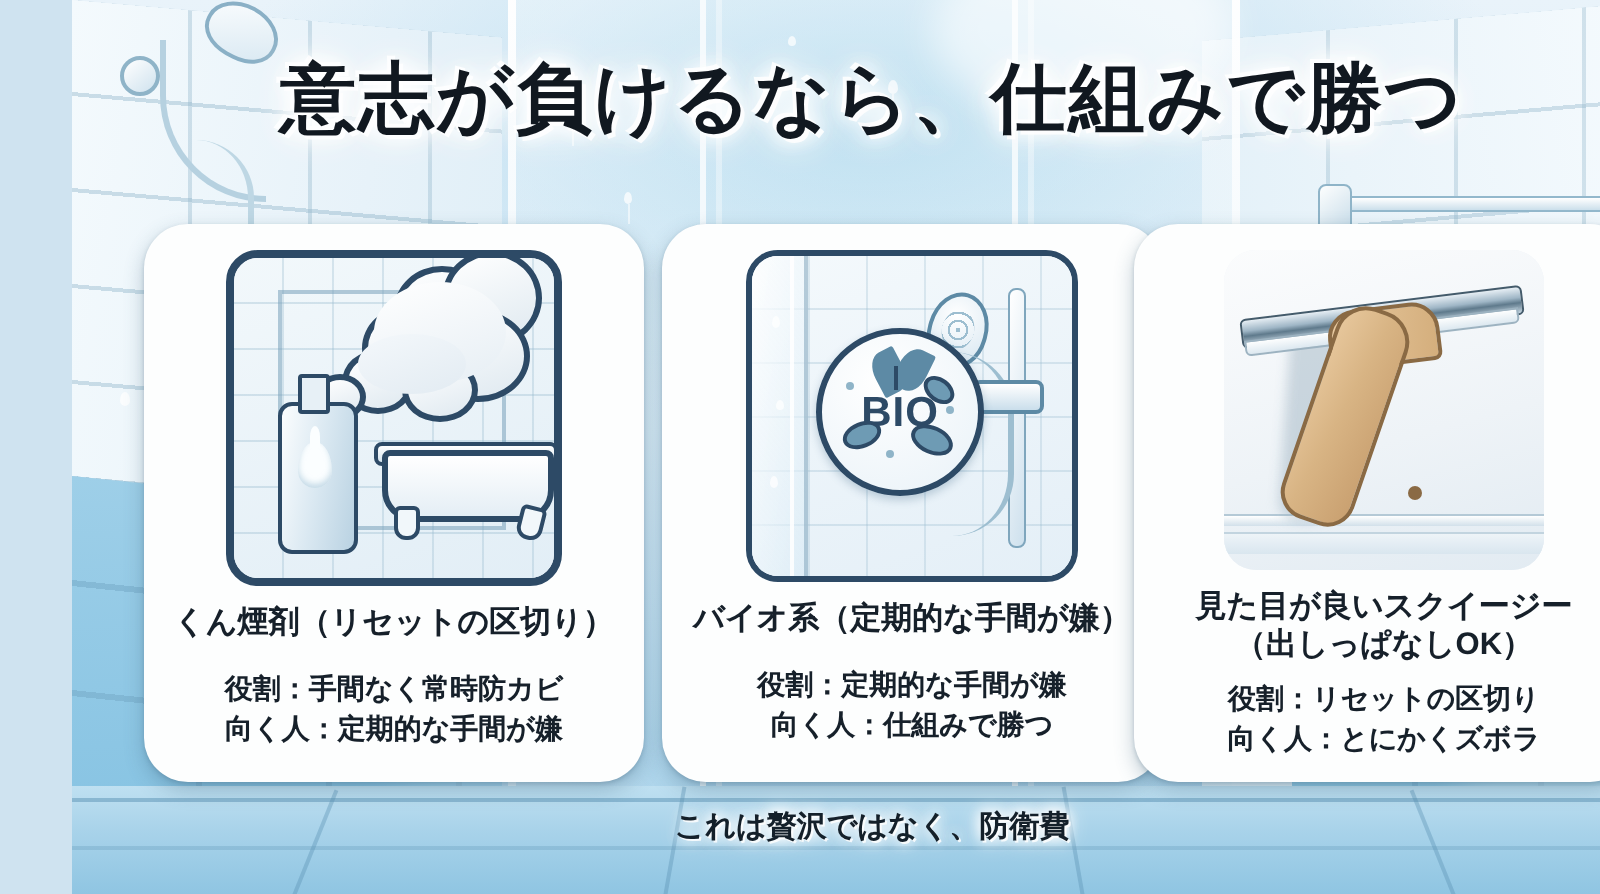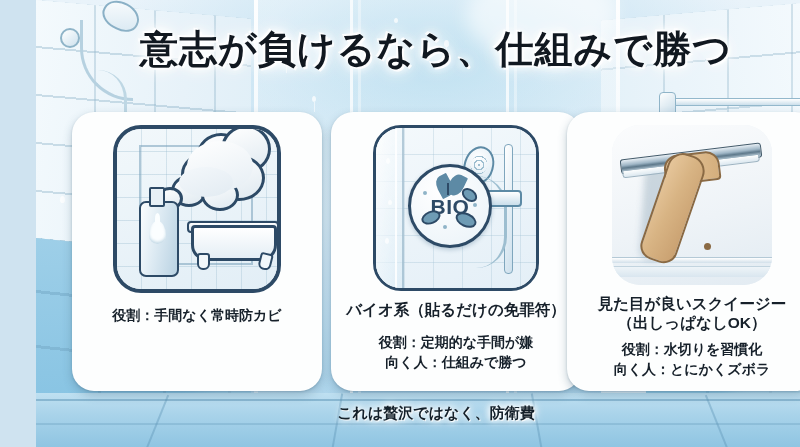--- a/index.html
+++ b/index.html
@@ -116,21 +116,21 @@
   .card{
     position:absolute;top:0;width:250px;height:279px;
     background:#fdfefe;border-radius:22px;
     box-shadow:0 4px 10px rgba(60,95,120,.32), 0 1px 2px rgba(60,95,120,.25);
     display:flex;flex-direction:column;align-items:center;
   }
   .card.c1{left:36px;}
   .card.c2{left:295px;}
   .card.c3{left:531px;}
 
-  .thumb{margin-top:13px;width:160px;height:160px;border-radius:28px;overflow:hidden;position:relative;}
+  .thumb{margin-top:13px;width:160px;height:160px;border-radius:16px;overflow:hidden;position:relative;}
   .thumb.bordered{border:4px solid #2d4a66;}
   .thumb.plain{border:none;background:linear-gradient(150deg,#f3f7fa,#e7eef4);}
 
   .card-title{
     margin-top:10px;font-size:15.5px;font-weight:bold;color:#16202a;
     text-align:center;line-height:1.22;width:238px;white-space:pre-line;
   }
   .card-rows{margin-top:12px;text-align:center;}
   .card.c3 .card-rows{margin-top:6px;}
   .row{font-size:14px;font-weight:bold;color:#16202a;line-height:1.45;}
@@ -317,22 +317,24 @@
         <div class="cloud" style="left:40px;top:58px;width:20px;height:17px;"></div>
 
         <div style="position:absolute;left:70px;top:12px;width:66px;height:50px;border-radius:50%;background:linear-gradient(160deg,#ffffff,#e6eef4);"></div>
         <div style="position:absolute;left:62px;top:38px;width:54px;height:30px;border-radius:50%;background:linear-gradient(160deg,#f4f8fb,#e2ebf2);"></div>
         <div class="puffline" style="left:40px;top:70px;width:22px;transform:rotate(18deg);"></div>
 
         <div class="can"></div>
         <div class="can-nozzle"></div>
         <div class="can-drop"></div>
       </div>
+      <div class="card-title">くん煙剤（リセットの区切り）</div>
       <div class="card-rows">
         <div class="row">役割：手間なく常時防カビ</div>
+        <div class="row">向く人：定期的な手間が嫌</div>
       </div>
     </div>
 
     <div class="card c2">
       <div class="thumb bordered" style="border-width:3px;">
         <div class="i2-bg"></div>
         <div class="i2-glasspanel"></div>
 
         <div class="sh-rail"></div>
         <div class="sh-head"></div>
@@ -348,21 +350,21 @@
           <div class="microbe" style="left:44px;top:46px;width:18px;height:10px;border-radius:50%;transform:rotate(24deg);"></div>
           <div class="microbe" style="left:50px;top:22px;width:13px;height:8px;transform:rotate(38deg);"></div>
           <div class="micro-dot" style="left:12px;top:24px;"></div>
           <div class="micro-dot" style="left:62px;top:36px;"></div>
           <div class="micro-dot" style="left:32px;top:58px;"></div>
         </div>
         <div class="drop" style="left:10px;top:30px;width:4px;height:6px;"></div>
         <div class="drop" style="left:12px;top:72px;width:4px;height:5px;"></div>
         <div class="drop" style="left:9px;top:110px;width:4px;height:6px;"></div>
       </div>
-      <div class="card-title">バイオ系（貼るだけの免罪符）</div>
+      <div class="card-title">バイオ系（定期的な手間が嫌）</div>
       <div class="card-rows">
         <div class="row">役割：定期的な手間が嫌</div>
         <div class="row">向く人：仕組みで勝つ</div>
       </div>
     </div>
 
     <div class="card c3">
       <div class="thumb plain">
         <div class="i3-bg"></div>
         <div class="i3-shelf"></div>
@@ -370,21 +372,21 @@
         <div class="sq-shadow"></div>
         <div class="sq-blade"></div>
         <div class="sq-blade-lip"></div>
         <div class="sq-neck"></div>
         <div class="sq-handle"></div>
         <div class="sq-hole" style="left:92px;top:118px;"></div>
       </div>
       <div class="card-title">見た目が良いスクイージー
 （出しっぱなしOK）</div>
       <div class="card-rows">
-        <div class="row">役割：水切りを習慣化</div>
+        <div class="row">役割：リセットの区切り</div>
         <div class="row">向く人：とにかくズボラ</div>
       </div>
     </div>
 
   </div>
 
   <div class="footer">これは贅沢ではなく、防衛費</div>
 
 </div>
 

